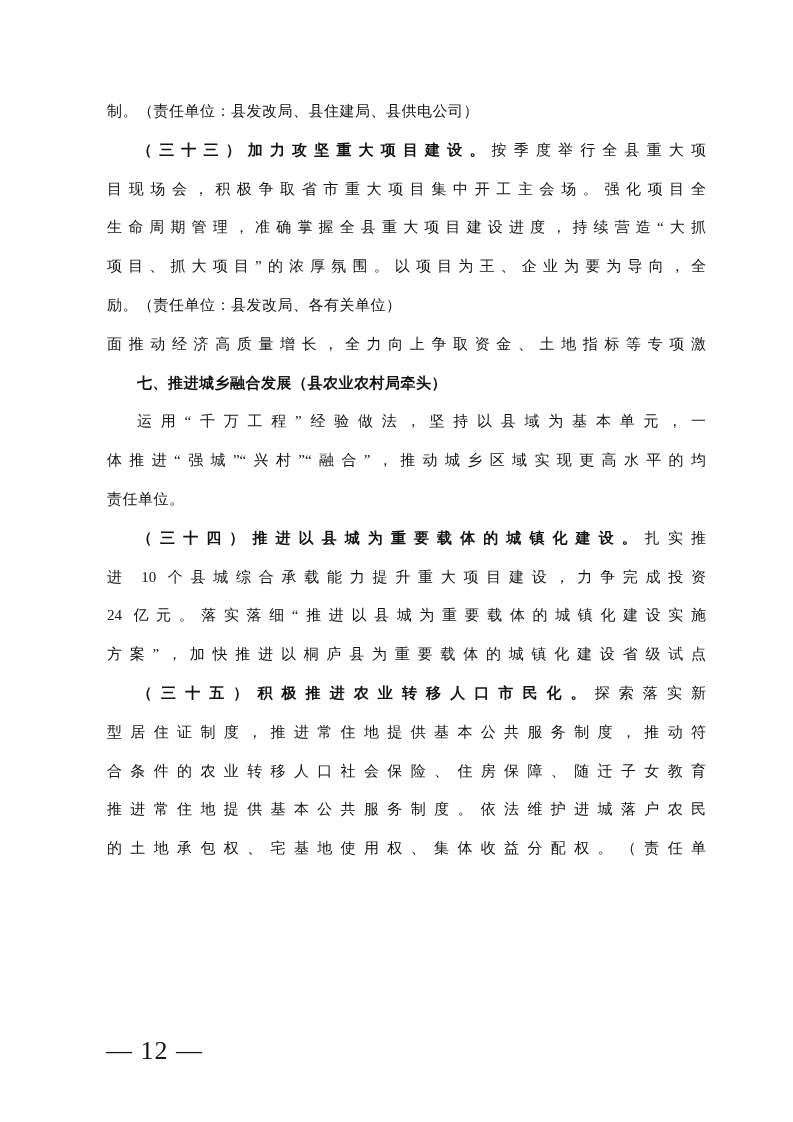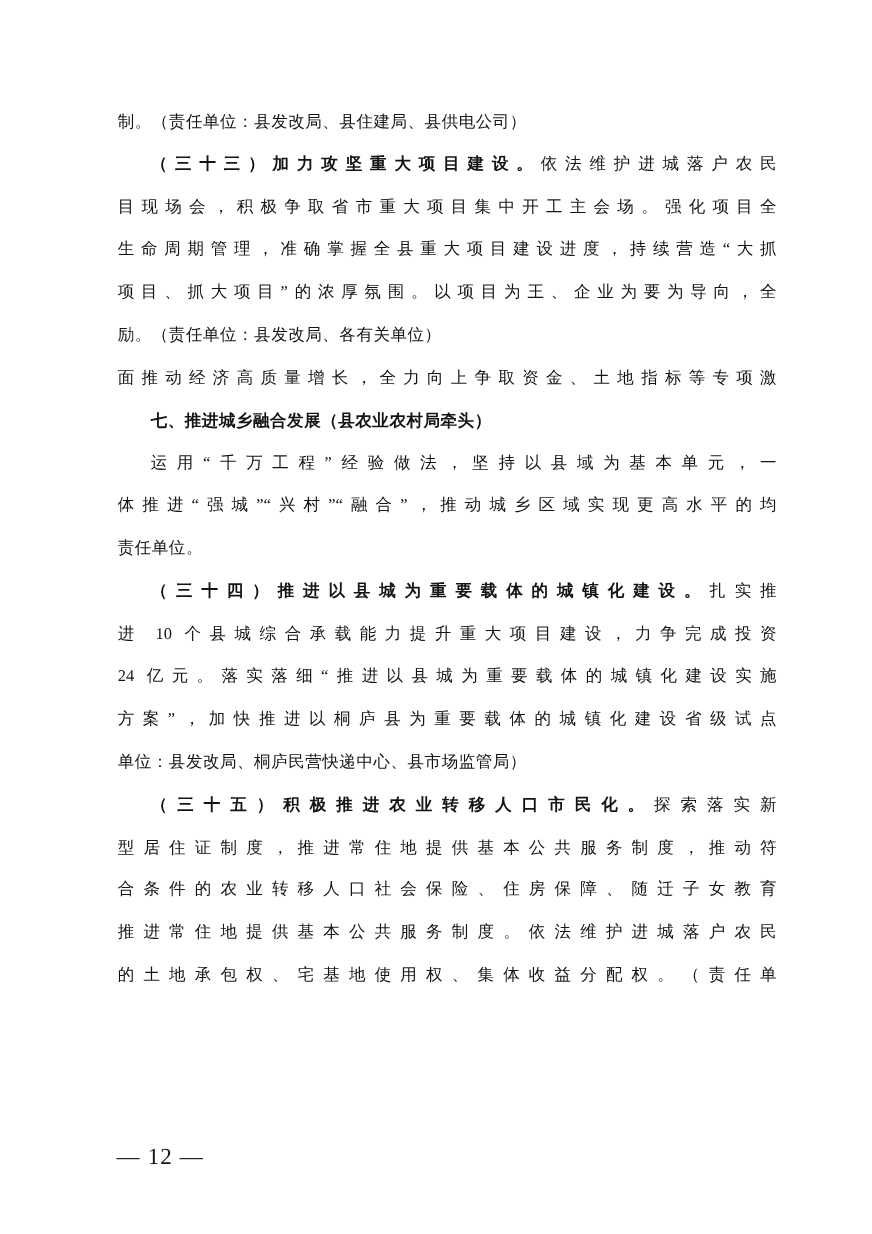--- a/index.html
+++ b/index.html
@@ -42,46 +42,45 @@
   }
   .seg.bold {
     font-weight: 700;
   }
   .footer {
     position: absolute;
     left: 106px;
     top: 1036px;
     height: 30px;
     line-height: 30px;
-    font-size: 21px;
+    font-size: 26px;
     color: #141414;
     letter-spacing: 1px;
   }
 </style>
 </head>
 <body>
 
 <div class="page">
   <div class="doc-body">
       <div class="line"><span class="seg">制。（责任单位：县发改局、县住建局、县供电公司）</span></div>
-      <div class="line justify indent"><span class="seg bold">（三十三）加力攻坚重大项目建设。</span><span class="seg">依法维护进城落户农民</span></div>
+      <div class="line justify indent"><span class="seg bold">（三十三）加力攻坚重大项目建设。</span><span class="seg">按季度举行全县重大项</span></div>
       <div class="line justify"><span class="seg">目现场会，积极争取省市重大项目集中开工主会场。强化项目全</span></div>
       <div class="line justify"><span class="seg">生命周期管理，准确掌握全县重大项目建设进度，持续营造“大抓</span></div>
       <div class="line justify"><span class="seg">项目、抓大项目”的浓厚氛围。以项目为王、企业为要为导向，全</span></div>
       <div class="line"><span class="seg">励。（责任单位：县发改局、各有关单位）</span></div>
       <div class="line justify"><span class="seg">面推动经济高质量增长，全力向上争取资金、土地指标等专项激</span></div>
       <div class="line indent"><span class="seg bold">七、推进城乡融合发展（县农业农村局牵头）</span></div>
       <div class="line justify indent"><span class="seg">运用“千万工程”经验做法，坚持以县域为基本单元，一</span></div>
       <div class="line justify"><span class="seg">体推进“强城”“兴村”“融合”，推动城乡区域实现更高水平的均</span></div>
       <div class="line"><span class="seg">责任单位。</span></div>
       <div class="line justify indent"><span class="seg bold">（三十四）推进以县城为重要载体的城镇化建设。</span><span class="seg">扎实推</span></div>
       <div class="line justify"><span class="seg">进 10 个县城综合承载能力提升重大项目建设，力争完成投资</span></div>
       <div class="line justify"><span class="seg">24 亿元。落实落细“推进以县城为重要载体的城镇化建设实施</span></div>
       <div class="line justify"><span class="seg">方案”，加快推进以桐庐县为重要载体的城镇化建设省级试点</span></div>
-      <div class="line"><span class="seg">单位：县发改局、桐庐民营快递中心、县市场监管局）</span></div>
       <div class="line justify indent"><span class="seg bold">（三十五）积极推进农业转移人口市民化。</span><span class="seg">探索落实新</span></div>
       <div class="line justify"><span class="seg">型居住证制度，推进常住地提供基本公共服务制度，推动符</span></div>
       <div class="line justify"><span class="seg">合条件的农业转移人口社会保险、住房保障、随迁子女教育</span></div>
       <div class="line justify"><span class="seg">推进常住地提供基本公共服务制度。依法维护进城落户农民</span></div>
       <div class="line justify"><span class="seg">的土地承包权、宅基地使用权、集体收益分配权。（责任单</span></div>
     </div>
   <div class="footer">
     <span>— 12 —</span>
   </div>
 </div>

